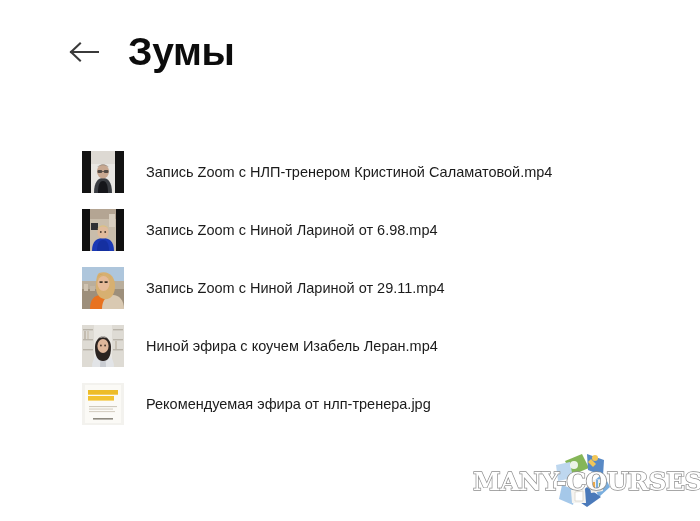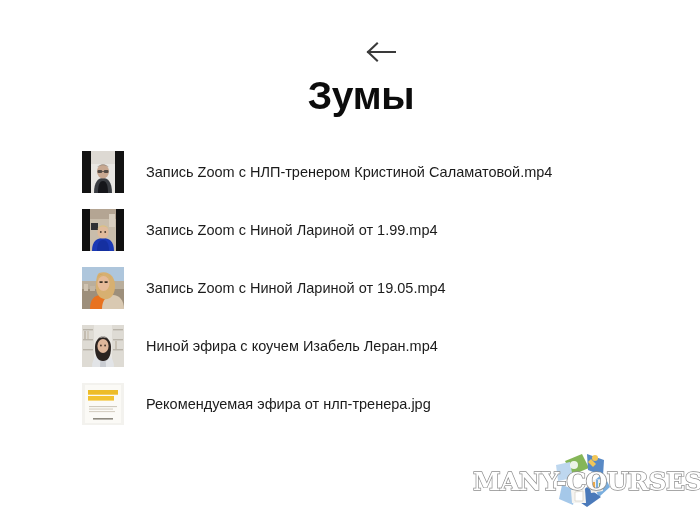--- a/index.html
+++ b/index.html
@@ -13,25 +13,23 @@
     background: #ffffff;
     font-family: "Liberation Sans", "DejaVu Sans", sans-serif;
     color: #1b1b1b;
     overflow: hidden;
     position: relative;
   }
 
   
   .header {
     display: flex;
-    align-items: center;
     padding: 30px 0 0 0;
     height: 60px;
     box-sizing: border-box;
-    flex-direction: column;
   }
   .back-button {
     width: 44px;
     height: 44px;
     margin-left: 62px;
     display: flex;
     align-items: center;
     justify-content: center;
     cursor: pointer;
     background: transparent;
@@ -164,41 +162,41 @@
         <rect x="9" y="14" width="7" height="7" fill="#2f2f33"></rect>
         <rect x="27" y="5" width="6" height="13" fill="#d9cfc0"></rect>
         <path d="M10 42 C10 32 15 29 21 29 C27 29 32 32 32 42 Z" fill="#1b39b5"></path>
         <path d="M15 42 C15 34 17.5 31 21 31 C24.5 31 27 34 27 42 Z" fill="#1530a0"></path>
         <ellipse cx="21" cy="23" rx="5.6" ry="6.6" fill="#e0bb9c"></ellipse>
         <path d="M15.4 21.5 C15.4 16 26.6 16 26.6 21.5 C26.6 18 24 16.5 21 16.5 C18 16.5 15.4 18 15.4 21.5 Z" fill="#d8c27e"></path>
         <ellipse cx="18.8" cy="23" rx="0.9" ry="1.1" fill="#4a3a2d"></ellipse>
         <ellipse cx="23.2" cy="23" rx="0.9" ry="1.1" fill="#4a3a2d"></ellipse>
       </svg>
     </span>
-    <span class="file-name">Запись Zoom с Ниной Лариной от 1.99.mp4</span>
+    <span class="file-name">Запись Zoom с Ниной Лариной от 6.98.mp4</span>
   </li>
 
   <li class="file-row">
     <span class="thumb">
       <svg viewBox="0 0 42 42" xmlns="http://www.w3.org/2000/svg">
         <rect x="0" y="0" width="42" height="16" fill="#aec6dc"></rect>
         <rect x="0" y="14" width="42" height="10" fill="#b9ae9c"></rect>
         <rect x="0" y="22" width="42" height="20" fill="#9d8f7b"></rect>
         <rect x="2" y="17" width="4" height="7" fill="#cfc3b1"></rect>
         <rect x="8" y="19" width="5" height="5" fill="#c3b7a5"></rect>
         <path d="M8 42 C8 33 12 28 19 28 C25 28 29 33 29 42 Z" fill="#e8721f"></path>
         <path d="M20 42 C20 33 25 28 31 28 C37 28 42 33 42 42 Z" fill="#d9c9b2"></path>
         <path d="M17 6 C27 3 34 10 33 21 C32 30 27 33 22 32 C16 31 13 24 14 16 C14.5 11 15 7.5 17 6 Z" fill="#d7b071"></path>
         <ellipse cx="21.5" cy="16.5" rx="6" ry="7.5" fill="#e6bb99"></ellipse>
         <path d="M15 12 C16 6 28 5 29 12 C29 9 26 7 21.5 7 C17.5 7 15.5 9 15 12 Z" fill="#c99a54"></path>
         <rect x="17.3" y="14.2" width="3.6" height="1.7" rx="0.8" fill="#3c3225"></rect>
         <rect x="22.3" y="14.2" width="3.6" height="1.7" rx="0.8" fill="#3c3225"></rect>
       </svg>
     </span>
-    <span class="file-name">Запись Zoom с Ниной Лариной от 19.05.mp4</span>
+    <span class="file-name">Запись Zoom с Ниной Лариной от 29.11.mp4</span>
   </li>
 
   <li class="file-row">
     <span class="thumb">
       <svg viewBox="0 0 42 42" xmlns="http://www.w3.org/2000/svg">
         <rect x="0" y="0" width="42" height="42" fill="#e9e7e2"></rect>
         <rect x="0" y="0" width="12" height="42" fill="#dedbd4"></rect>
         <rect x="30" y="0" width="12" height="42" fill="#dedbd4"></rect>
         <rect x="1" y="4" width="10" height="1.4" fill="#b9b4aa"></rect>
         <rect x="1" y="14" width="10" height="1.4" fill="#b9b4aa"></rect>

